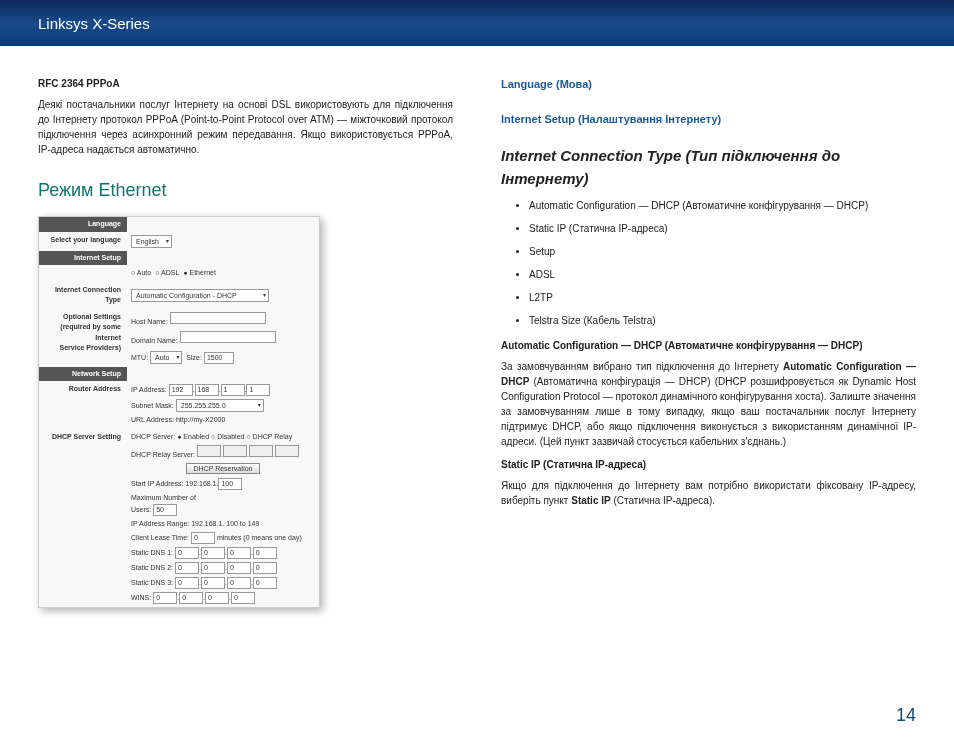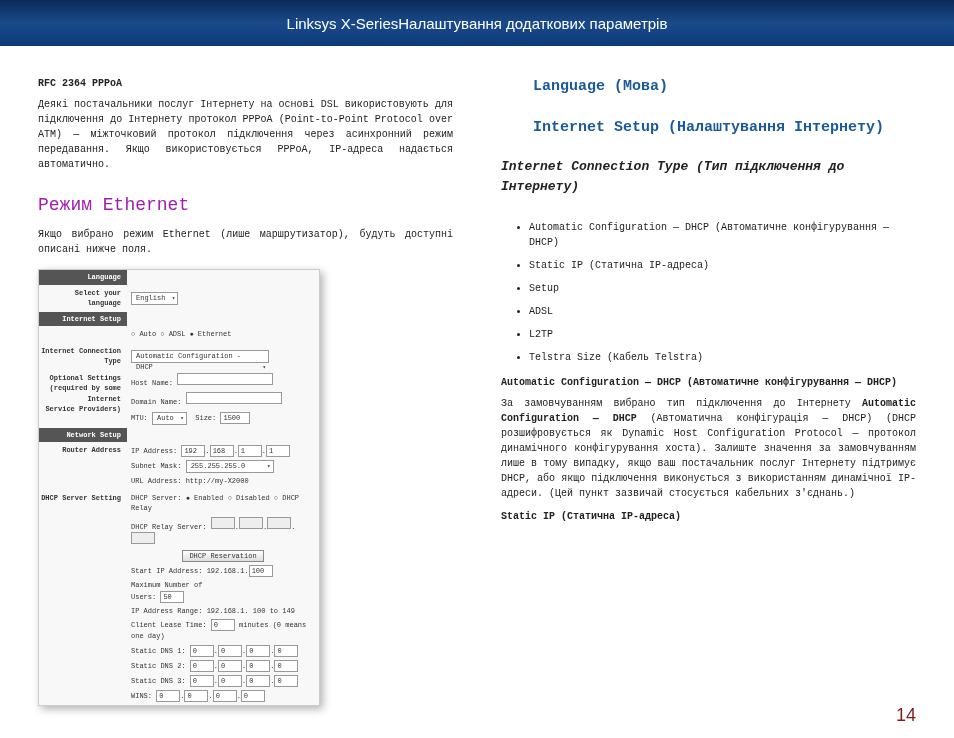--- a/index.html
+++ b/index.html
@@ -10,64 +10,62 @@
     width: 954px;
     height: 738px;
     overflow: hidden;
     position: relative;
   }
   .header {
     background: linear-gradient(180deg, #0a2a5a 0%, #1a4a8a 50%, #0a3a7a 100%);
     color: #fff;
     height: 46px;
     display: flex;
-    justify-content: center;
+    justify-content: space-between;
     align-items: center;
     padding: 0 38px;
     font-size: 15px;
     font-weight: 300;
   }
   .content {
     display: flex;
     padding: 30px 38px 0 38px;
     gap: 48px;
-    font-family: Liberation Mono, monospace;
   }
   .col {
     flex: 1;
     font-size: 10px;
     line-height: 1.5;
     color: #222;
   }
   .sec-title-bold {
     font-weight: bold;
     font-size: 10px;
     margin-bottom: 6px;
   }
   .sec-title-blue {
     color: #1a5a9a;
     font-weight: bold;
-    font-size: 15px;
+    font-size: 11px;
     margin-top: 18px;
     margin-bottom: 6px;
-    margin-left: 32px;
   }
   .sec-title-big {
-    color: #a21caf;
+    color: #0f766e;
     font-weight: 500;
     font-size: 18px;
     margin-top: 20px;
     margin-bottom: 8px;
   }
   .sec-title-italic {
     font-style: italic;
     font-weight: bold;
-    font-size: 13px;
+    font-size: 15px;
     margin-top: 18px;
-    margin-bottom: 24px;
+    margin-bottom: 8px;
     color: #222;
   }
   p {
     margin: 0 0 8px 0;
     text-align: justify;
   }
   .blue-inline {
     color: #1a5a9a;
     font-weight: bold;
   }
@@ -82,21 +80,21 @@
   .italic {
     font-style: italic;
   }
   .bold {
     font-weight: bold;
   }
   .page-number {
     position: absolute;
     bottom: 12px;
     right: 38px;
-    color: #7f1d1d;
+    color: #0c4a6e;
     font-size: 18px;
     font-weight: 300;
   }
 
   
   .screenshot {
     border: 1px solid #ccc;
     box-shadow: 3px 3px 8px rgba(0,0,0,0.3);
     width: 280px;
     margin-top: 12px;
@@ -165,32 +163,30 @@
     background: linear-gradient(#fff,#ddd);
     padding: 1px 6px;
     font-size: 7px;
   }
 </style>
 </head>
 <body>
 
 <div class="header">
   <span>Linksys X-Series</span>
-  <span>Налаштування додаткових параметрів</span>
 </div>
 
 <div class="content">
 
   <div class="col">
     <div class="sec-title-bold">RFC 2364 PPPoA</div>
     <p>Деякі постачальники послуг Інтернету на основі DSL використовують для підключення до Інтернету протокол PPPoA (Point-to-Point Protocol over ATM) — міжточковий протокол підключення через асинхронний режим передавання. Якщо використовується PPPoA, IP-адреса надається автоматично.</p>
 
 
     <div class="sec-title-big">Режим Ethernet</div>
-    <p>Якщо вибрано режим Ethernet (лише маршрутизатор), будуть доступні описані нижче поля.</p>
 
     <div class="screenshot">
       <div class="ss-row">
           <div class="ss-label ss-sidebar-header">Language</div>
           <div class="ss-val"></div>
         </div>
       <div class="ss-row">
           <div class="ss-label bold">Select your language</div>
           <div class="ss-val">
             <span class="ss-select">English</span>
@@ -282,16 +278,19 @@
       <li>L2TP</li>
       <li>Telstra Size (Кабель Telstra)</li>
     </ul>
 
     <div class="sec-title-bold">Automatic Configuration — DHCP (Автоматичне конфігурування — DHCP)</div>
     <p>
       <span>За замовчуванням вибрано тип підключення до Інтернету </span><span class="bold">Automatic Configuration — DHCP</span><span> (Автоматична конфігурація — DHCP) (DHCP розшифровується як Dynamic Host Configuration Protocol — протокол динамічного конфігурування хоста). Залиште значення за замовчуванням лише в тому випадку, якщо ваш постачальник послуг Інтернету підтримує DHCP, або якщо підключення виконується з використанням динамічної IP-адреси. (Цей пункт зазвичай стосується кабельних з'єднань.)</span>
     </p>
 
     <div class="sec-title-bold">Static IP (Статична IP-адреса)</div>
+    <p>
+      <span>Якщо для підключення до Інтернету вам потрібно використати фіксовану IP-адресу, виберіть пункт </span><span class="bold">Static IP</span><span> (Статична IP-адреса).</span>
+    </p>
   </div>
 </div>
 
 <div class="page-number">14</div>
 
 </body></html>

